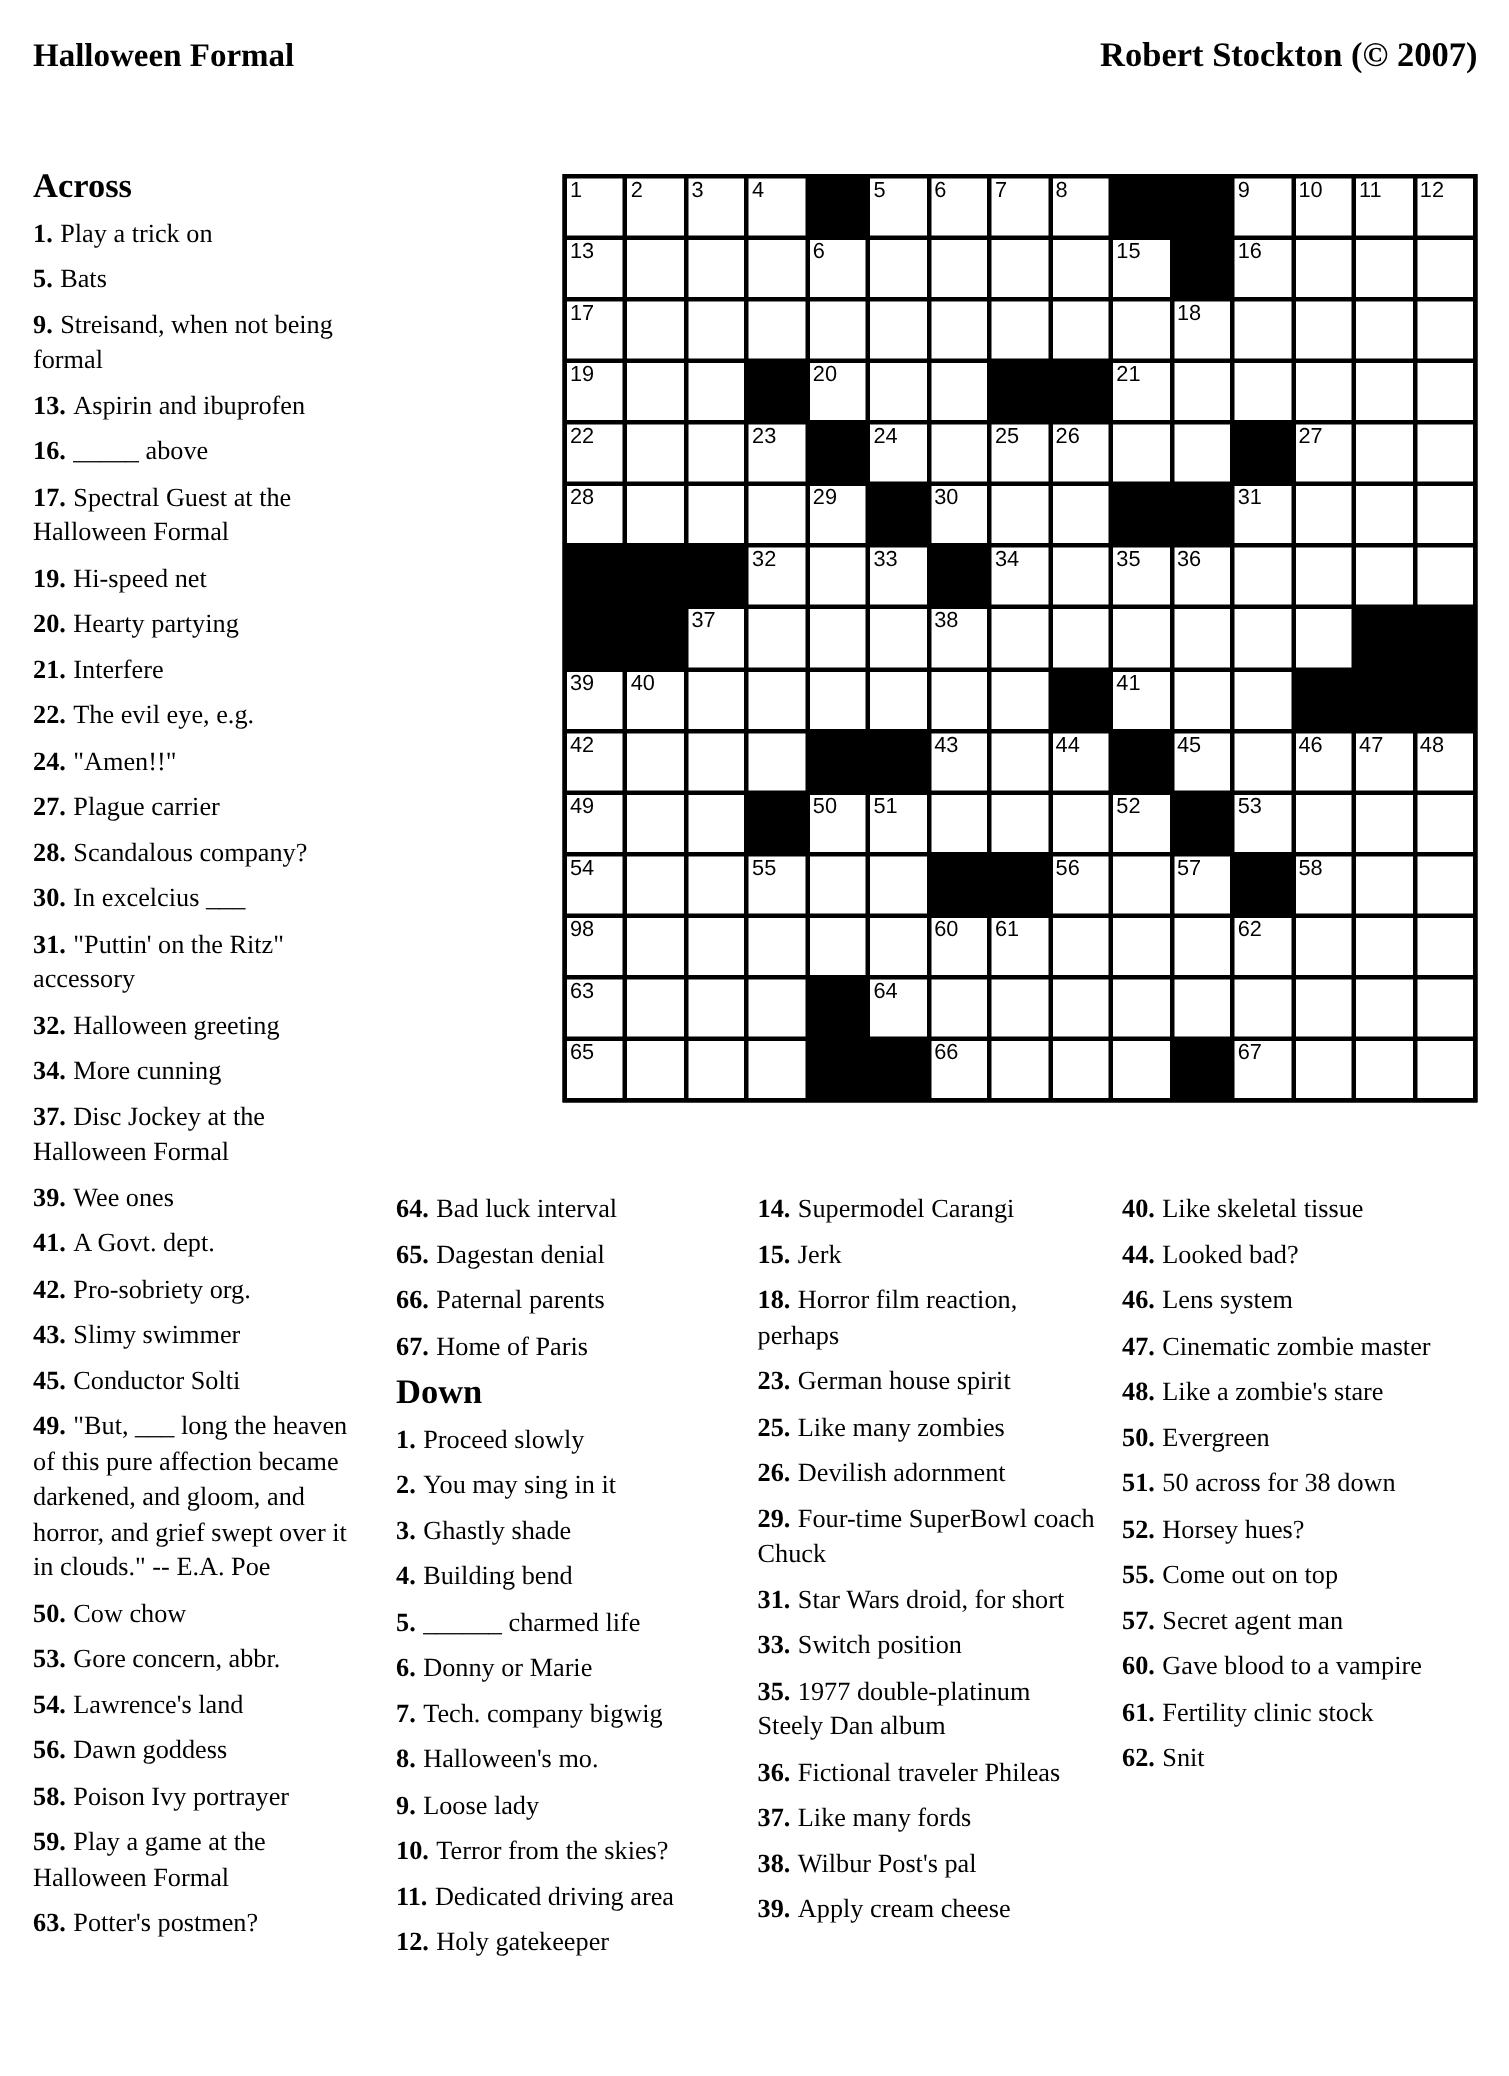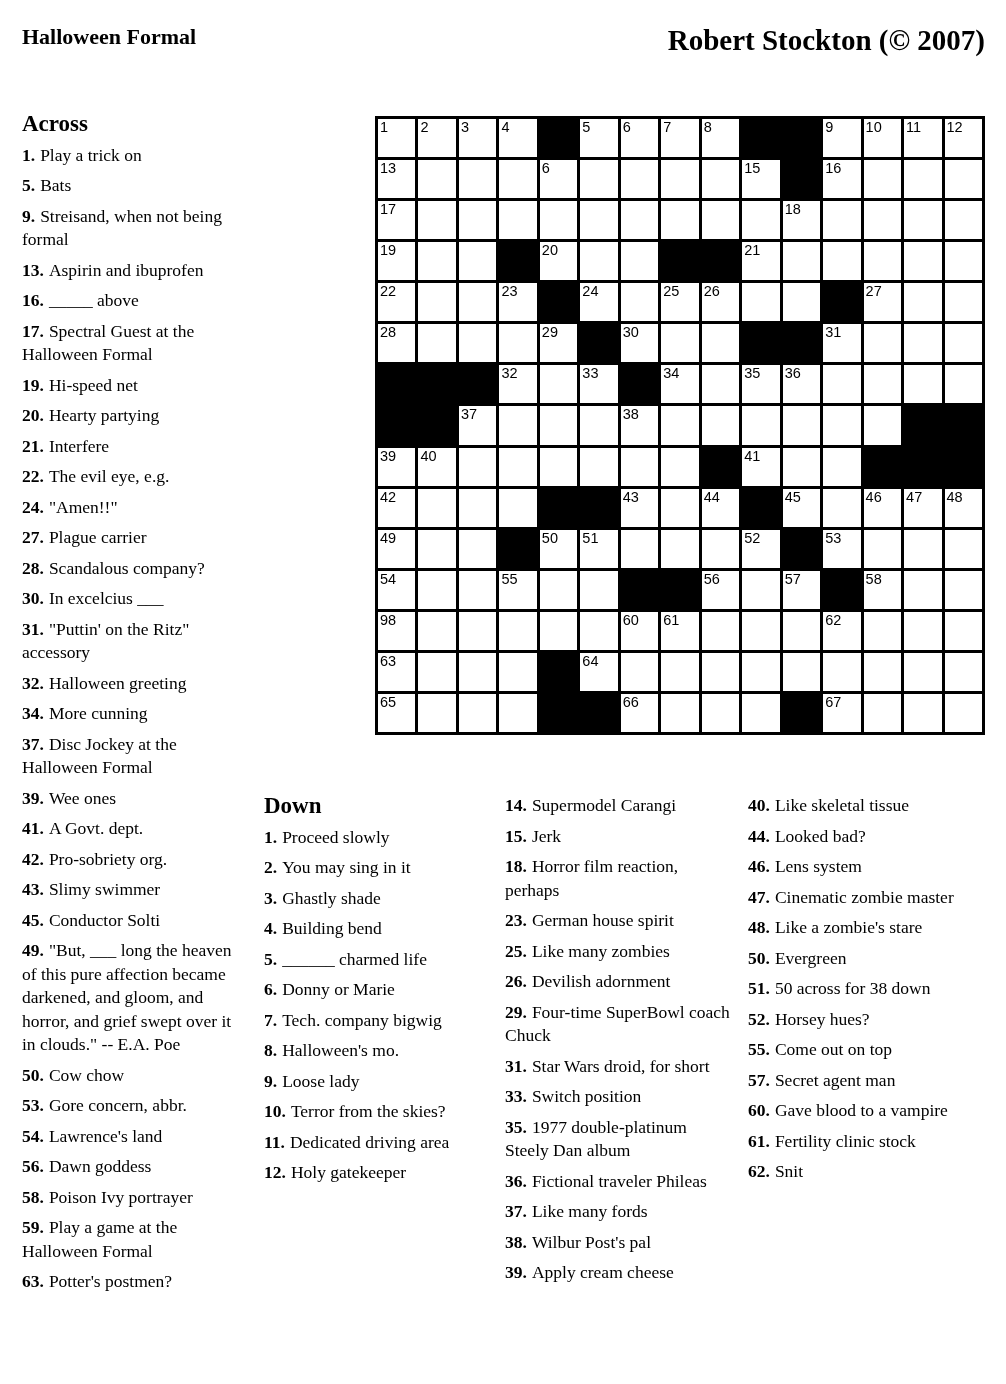--- a/index.html
+++ b/index.html
@@ -2,21 +2,21 @@
 <html><head>
 <meta charset="utf-8">
 <style>
   html,body{margin:0;padding:0;}
   body{
     width:1006px;height:1384px;background:#ffffff;position:relative;
     font-family:"Liberation Serif",serif;color:#000;
     -webkit-font-smoothing:antialiased;
   }
   .title{position:absolute;left:22px;top:24px;font-size:22px;font-weight:bold;white-space:nowrap;}
-  .author{position:absolute;right:21px;top:24px;font-size:29px;font-weight:bold;white-space:nowrap;}
+  .author{position:absolute;right:21px;top:24px;font-size:23px;font-weight:bold;white-space:nowrap;}
 
   #grid{
     position:absolute;left:375px;top:116px;
     width:604px;height:613px;
     border:3px solid #000;background:#000;
     display:grid;grid-template-columns:repeat(15,1fr);grid-template-rows:repeat(15,1fr);
     gap:3px;
   }
   .cell{background:#fff;position:relative;}
   .cell.black{background:#000;}
@@ -27,21 +27,21 @@
   }
 
   .clue-col{position:absolute;font-size:17.5px;line-height:23.5px;}
   #col0{left:22px;top:112px;width:218px;}
   #col1{left:264px;top:794px;width:224px;}
   #col2{left:505px;top:794px;width:230px;}
   #col3{left:748px;top:794px;width:222px;}
   .clue{margin:0 0 7px 0;}
   .clue-num{font-weight:bold;margin-right:5px;}
   .clue-header{font-weight:bold;font-size:23px;margin:0 0 8px 0;}
-  .section + .section{margin-top:19px;}
+  .section + .section{margin-top:7px;}
 </style>
 </head>
 <body>
 
 <div>
   <div class="title">Halloween Formal</div>
   <div class="author">Robert Stockton (© 2007)</div>
 
   <div id="grid">
       <div class="cell">
@@ -436,20 +436,26 @@
         <p class="clue"><b class="clue-num">53.</b><span>Gore concern, abbr.</span></p>
         <p class="clue"><b class="clue-num">54.</b><span>Lawrence's land</span></p>
         <p class="clue"><b class="clue-num">56.</b><span>Dawn goddess</span></p>
         <p class="clue"><b class="clue-num">58.</b><span>Poison Ivy portrayer</span></p>
         <p class="clue"><b class="clue-num">59.</b><span>Play a game at the Halloween Formal</span></p>
         <p class="clue"><b class="clue-num">63.</b><span>Potter's postmen?</span></p>
       </div>
     </div>
   <div id="col1" class="clue-col">
       <div class="section">
+        <p class="clue"><b class="clue-num">64.</b><span>Bad luck interval</span></p>
+        <p class="clue"><b class="clue-num">65.</b><span>Dagestan denial</span></p>
+        <p class="clue"><b class="clue-num">66.</b><span>Paternal parents</span></p>
+        <p class="clue"><b class="clue-num">67.</b><span>Home of Paris</span></p>
+      </div>
+      <div class="section">
         <div class="clue-header">Down</div>
         <p class="clue"><b class="clue-num">1.</b><span>Proceed slowly</span></p>
         <p class="clue"><b class="clue-num">2.</b><span>You may sing in it</span></p>
         <p class="clue"><b class="clue-num">3.</b><span>Ghastly shade</span></p>
         <p class="clue"><b class="clue-num">4.</b><span>Building bend</span></p>
         <p class="clue"><b class="clue-num">5.</b><span>______ charmed life</span></p>
         <p class="clue"><b class="clue-num">6.</b><span>Donny or Marie</span></p>
         <p class="clue"><b class="clue-num">7.</b><span>Tech. company bigwig</span></p>
         <p class="clue"><b class="clue-num">8.</b><span>Halloween's mo.</span></p>
         <p class="clue"><b class="clue-num">9.</b><span>Loose lady</span></p>

